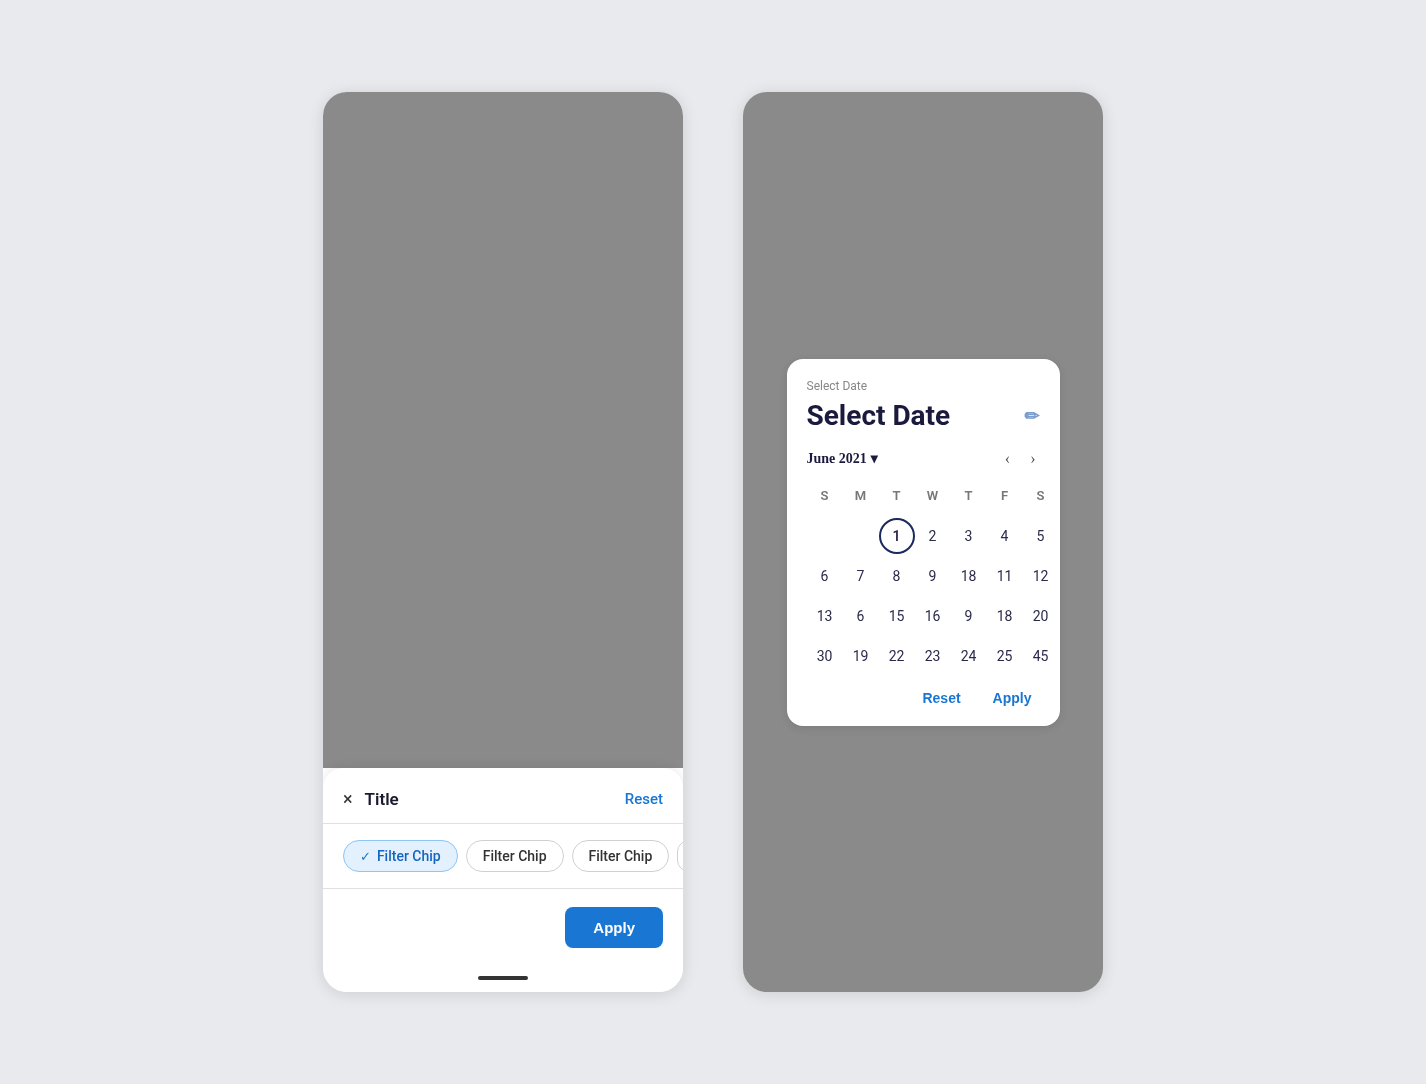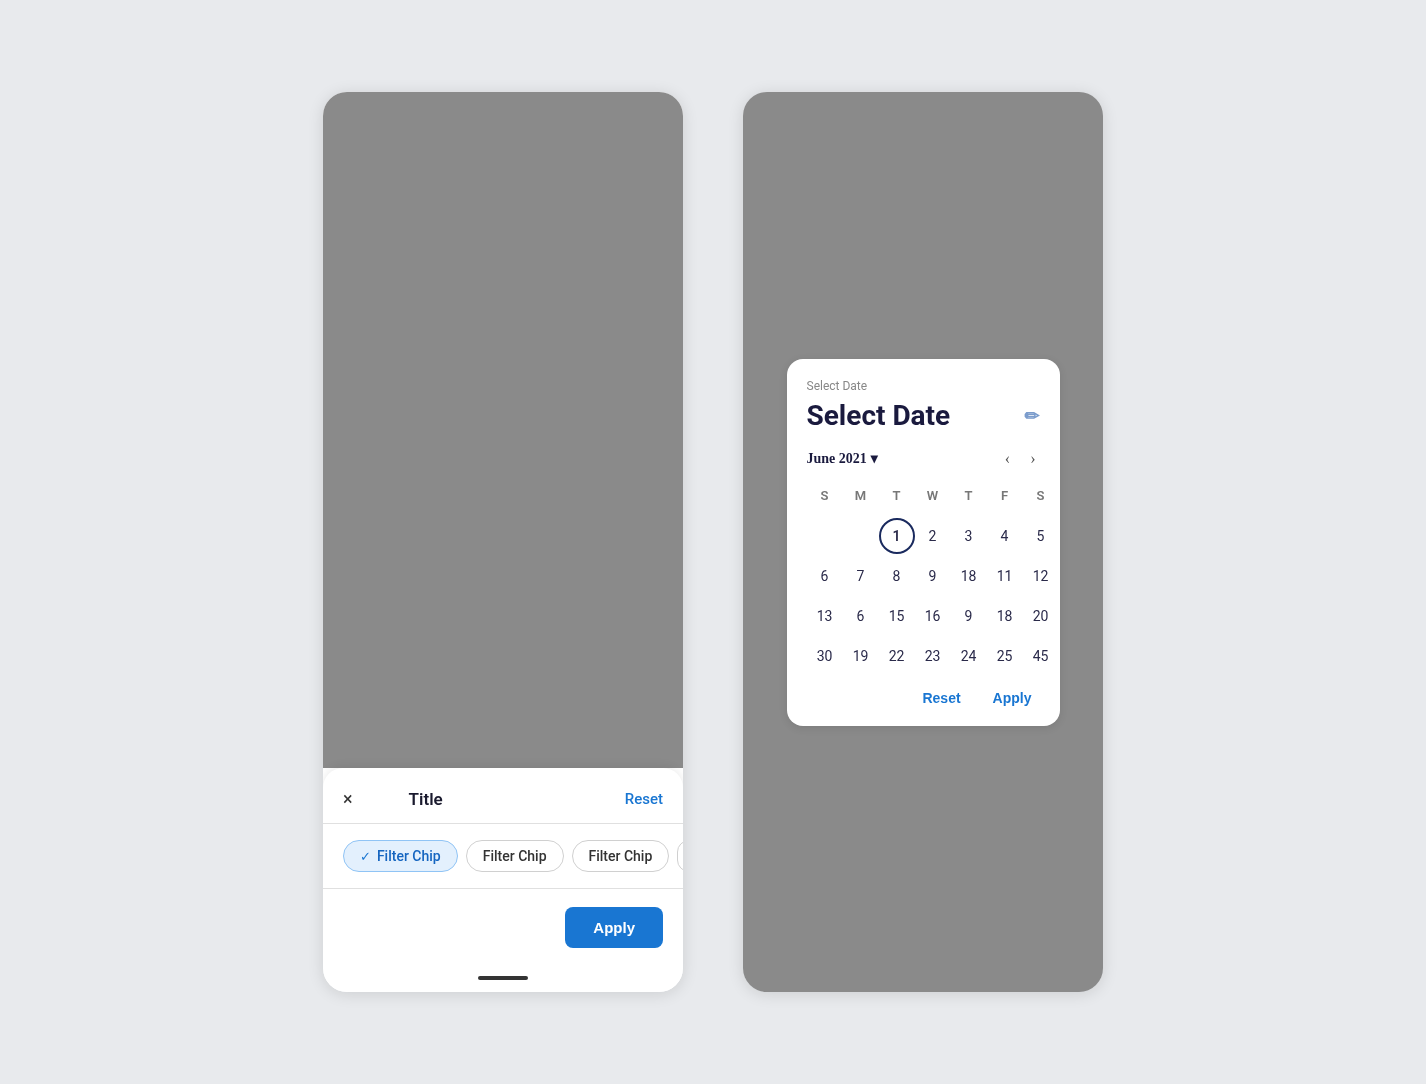--- a/index.html
+++ b/index.html
@@ -57,21 +57,20 @@
     }
     .close-icon {
       font-size: 18px;
       color: #333;
       cursor: pointer;
     }
     .sheet-title {
       font-size: 17px;
       font-weight: 600;
       color: #1a1a2e;
-      margin-left: 44px;
     }
     .reset-link {
       font-size: 15px;
       color: #1976d2;
       font-weight: 500;
       cursor: pointer;
     }
     .chips-row {
       display: flex;
       gap: 8px;

